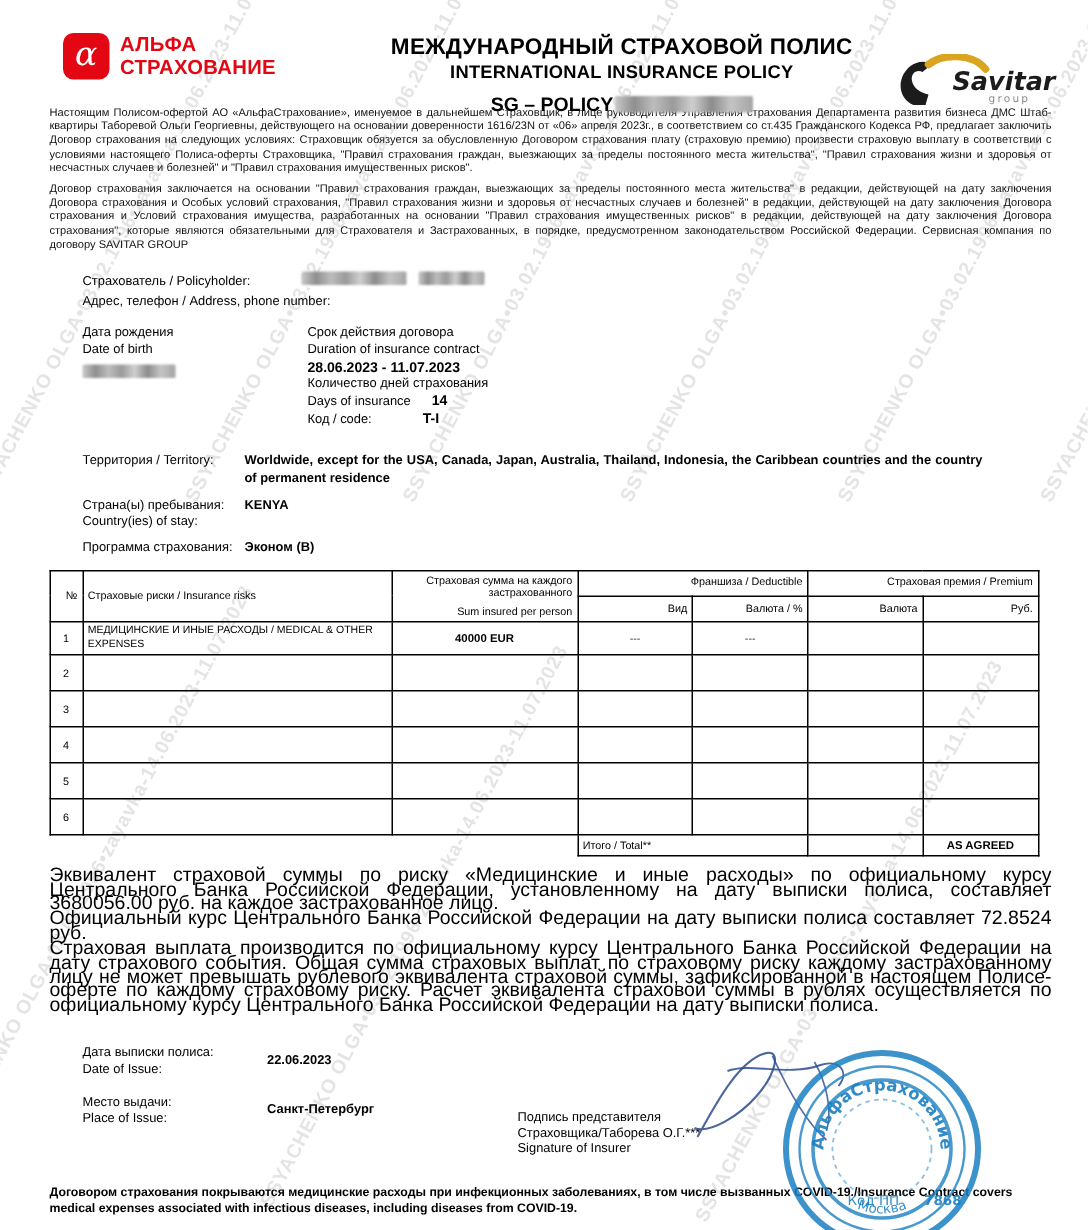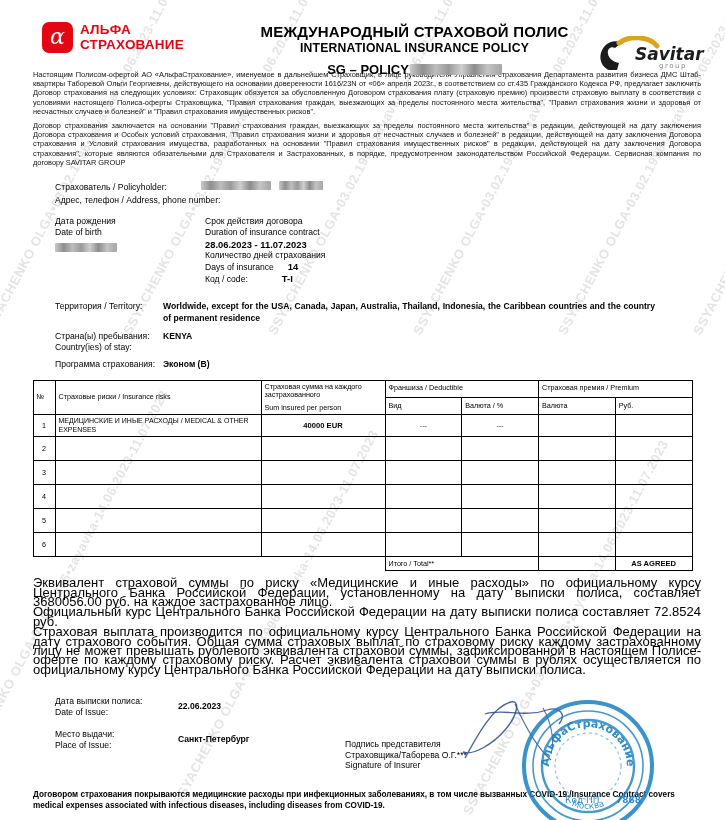--- a/index.html
+++ b/index.html
@@ -139,21 +139,21 @@
     margin: 9px auto 0 auto;
     border-collapse: collapse;
     font-size: 7.2px;
     table-layout: fixed;
   }
   table.risks th, table.risks td {
     border: 1px solid #000;
     padding: 2px 3px;
     vertical-align: middle;
   }
-  table.risks th { font-weight: normal; text-align: left; line-height: 8.6px; }
+  table.risks th { font-weight: normal; text-align: right; line-height: 8.6px; }
   .c-no { width: 22px; text-align: center; }
   .c-risk { width: 206px; }
   .c-sum { width: 124px; text-align: center; }
   .c-dvid { width: 58px; text-align: center; }
   .c-dcur { width: 70px; text-align: center; }
   .c-pcur { width: 90px; text-align: center; }
   .c-prub { width: 90px; text-align: center; }
   td.risk-name { font-size: 7px; line-height: 8.4px; }
   td.sum-val { font-weight: bold; font-size: 7.6px; }
   td.dash { text-align: center; color: #333; }

